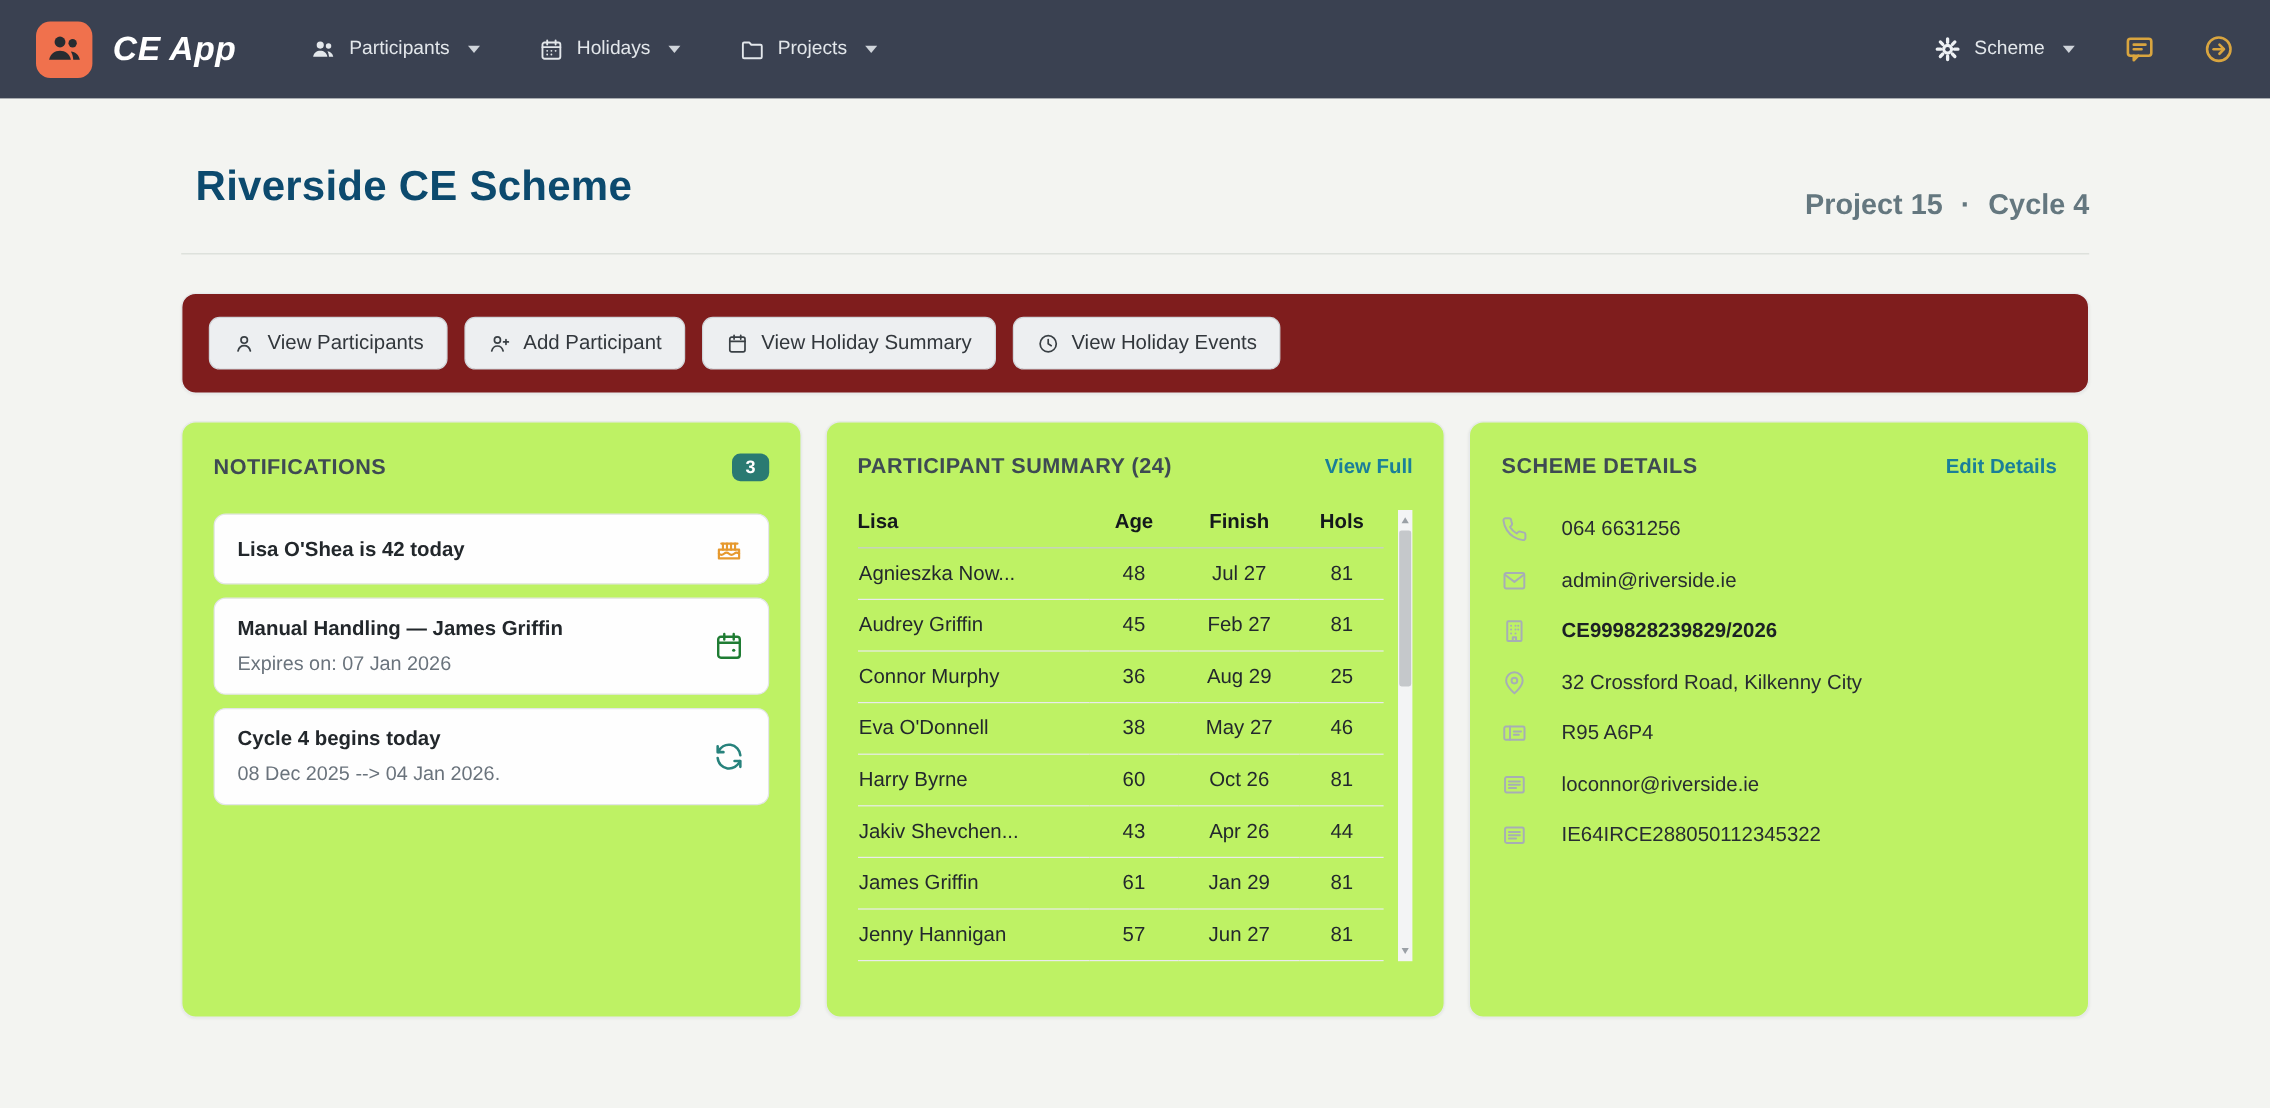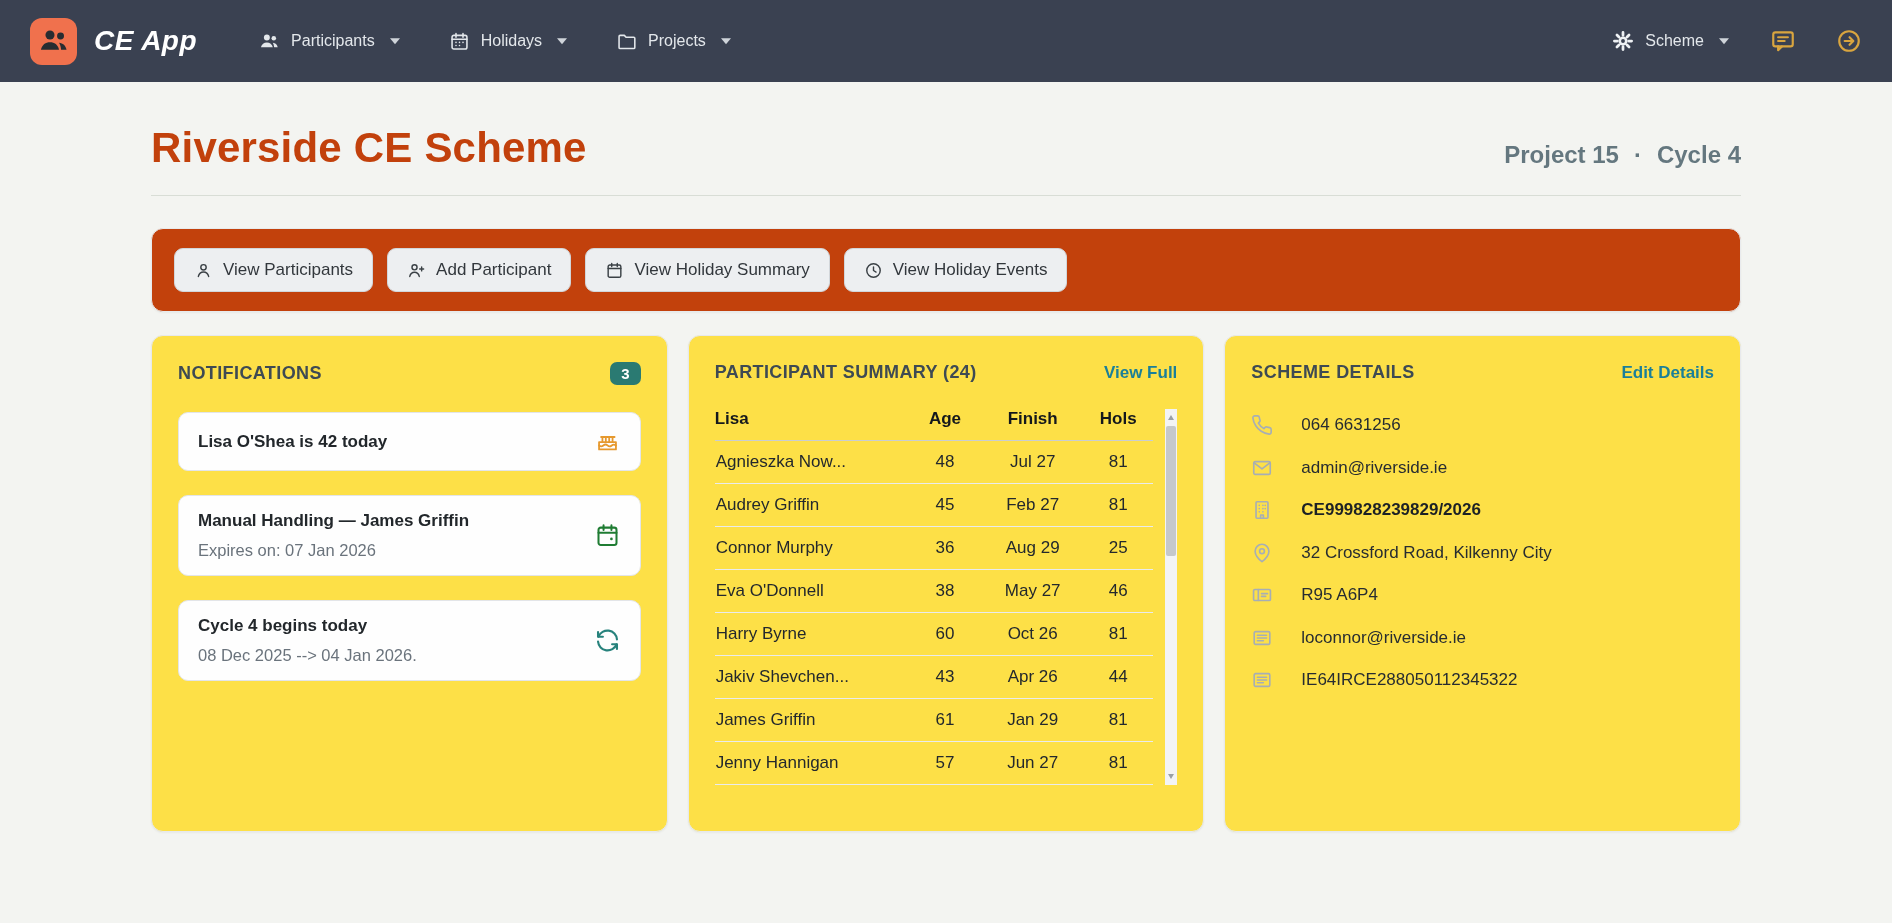--- a/index.html
+++ b/index.html
@@ -26,52 +26,52 @@
     font-size:16px;cursor:pointer;white-space:nowrap;}
   .nav-item .ic{width:21px;height:21px;color:#e3e7eb;}
   .nav-item .chev{width:12px;height:8px;color:#cfd4da;margin-left:3px;}
   .nav-right{margin-left:auto;display:flex;align-items:center;gap:40px;}
   .icon-btn{background:none;border:none;padding:0;cursor:pointer;color:#d9a53f;}
   .icon-btn .ic{width:26px;height:26px;}
   .gear-ic{width:22px;height:22px;color:#eef1f4;}
   
   .container{width:1590px;margin:0 auto;}
   .title-row{display:flex;justify-content:space-between;align-items:flex-end;padding-top:42px;}
-  .page-title{margin:0;font-size:42px;font-weight:bold;color:#c2410c;letter-spacing:.2px;}
+  .page-title{margin:12px;font-size:35px;font-weight:bold;color:#0c4a6e;letter-spacing:.2px;}
   .page-meta{display:flex;align-items:center;gap:15px;font-size:24px;font-weight:bold;
     color:#64777f;padding-bottom:3px;}
   .rule{border:none;border-top:1px solid #d8ddd6;margin:23px 0 0;}
   .actions-card{
-    background:#c2410c;border:1px solid #e8eaec;border-radius:12px;margin-top:32px;
+    background:#7f1d1d;border:1px solid #e8eaec;border-radius:12px;margin-top:32px;
     padding:19px 22px;box-shadow:0 1px 2px rgba(27,31,35,.05);
     display:flex;gap:14px;align-items:center;
   }
   .action-btn{
     display:flex;align-items:center;gap:10px;background:#edeff1;border:1px solid #d2d6da;
     border-radius:9px;padding:0 19px;height:44px;font-size:17px;color:#32373c;
     font-family:inherit;cursor:pointer;white-space:nowrap;
   }
   .action-btn .ic{width:19px;height:19px;color:#3a4045;}
   
   .cards{display:grid;grid-template-columns:1fr 1fr 1fr;gap:20px;margin-top:23px;}
   .card{
-    background:#fde047;border:1px solid #e7e9eb;border-radius:12px;
+    background:#bef264;border:1px solid #e7e9eb;border-radius:12px;
     padding:26px;box-shadow:0 1px 2px rgba(27,31,35,.05);
     height:497px;box-sizing:border-box;position:relative;overflow:hidden;
   }
   .card-head{display:flex;justify-content:space-between;align-items:center;}
   .card-title{font-size:18px;font-weight:bold;color:#3e4a53;letter-spacing:.4px;}
   .badge{background:#2a7a72;color:#fff;font-size:15px;font-weight:bold;
     border-radius:7px;padding:4px 11px;line-height:1;}
   .card-link{font-size:17px;font-weight:bold;color:#1a7f99;cursor:pointer;background:none;
     border:none;padding:0;font-family:inherit;}
   
   .notif-list{margin-top:27px;}
   .notif-item{
-    border:1px solid #e3e5e8;border-radius:10px;padding:15px 19px;margin-bottom:24px;
+    border:1px solid #e3e5e8;border-radius:10px;padding:15px 19px;margin-bottom:11px;
     display:flex;justify-content:space-between;align-items:center;background:#fefefe;cursor:pointer;
   }
   .notif-text{min-width:0;}
   .notif-title{font-size:17px;font-weight:bold;color:#22272b;}
   .notif-sub{font-size:16.5px;color:#6a737c;margin-top:10px;}
   .notif-item .ic{width:27px;height:27px;flex:none;margin-left:12px;}
   .ic-orange{color:#e6992e;}
   .ic-green{color:#1f7c33;}
   .ic-teal{color:#27827c;}
   

